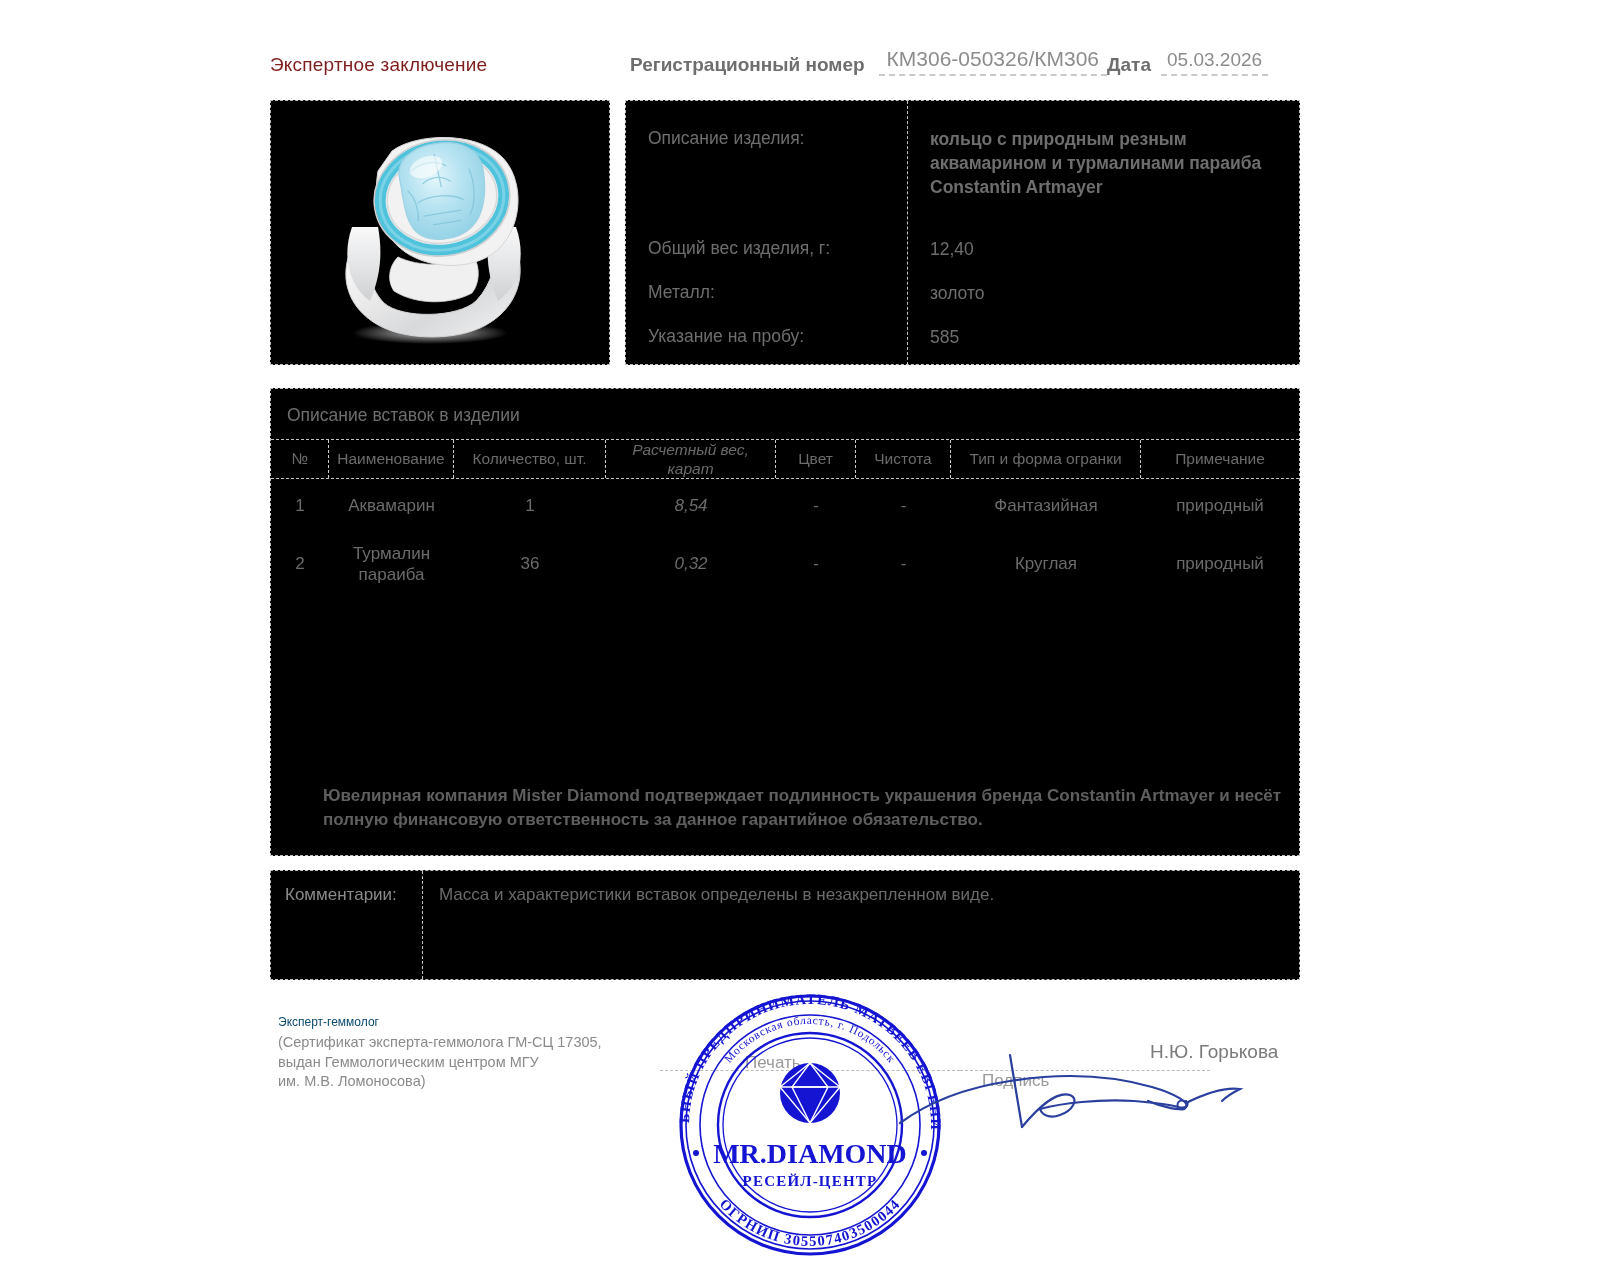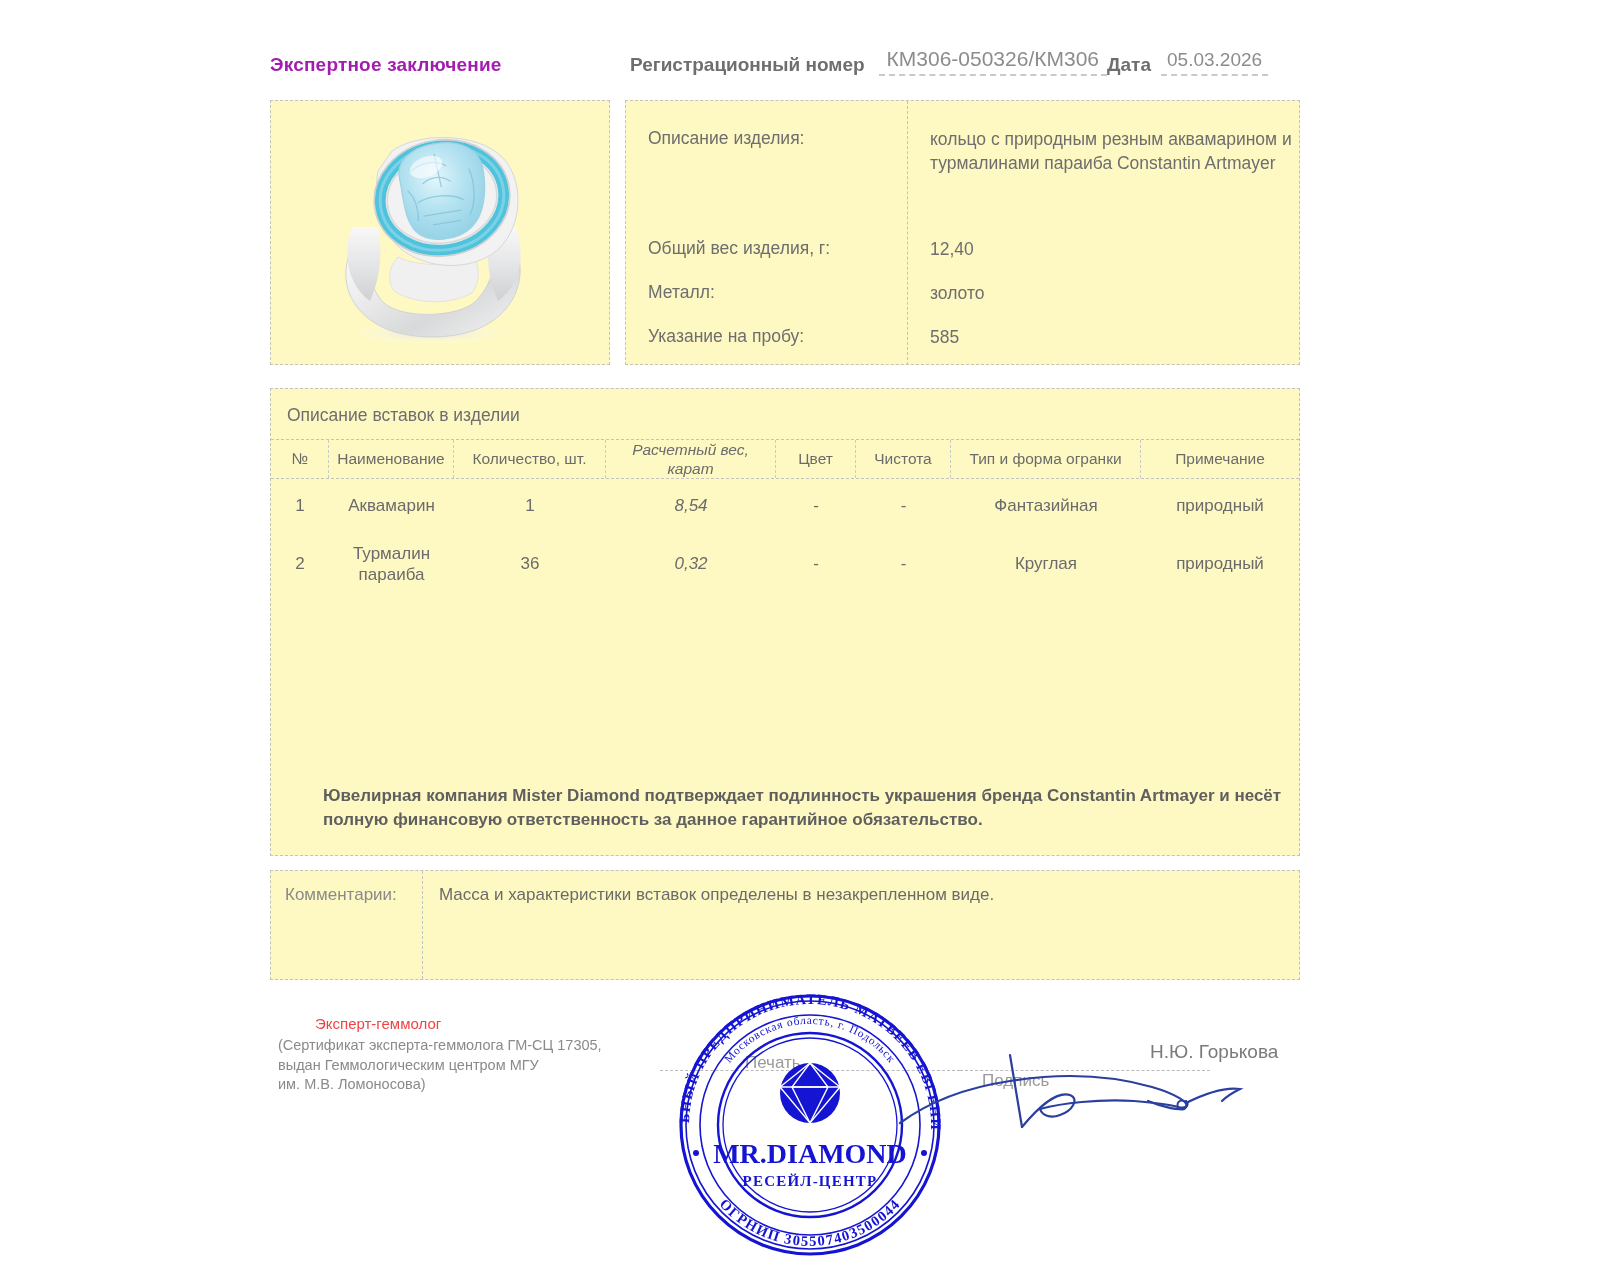--- a/index.html
+++ b/index.html
@@ -11,41 +11,41 @@
     overflow:hidden;
   }
   .page{position:relative;width:1600px;height:1280px;}
 
   
   .header{
     position:absolute;left:270px;top:40px;width:1030px;height:36px;
     display:flex;align-items:flex-end;
   }
   .h-title{
-    font-size:19px;font-weight:bold;color:#a21caf;letter-spacing:.2px;
+    font-size:19px;font-weight:normal;color:#7f1d1d;letter-spacing:.2px;
     width:360px;
   }
   .h-reglabel{
     font-size:19px;font-weight:bold;color:#6e6e6e;margin-right:14px;white-space:nowrap;margin-top:8px;
   }
   .h-regval{
     font-size:21px;color:#8c8c8c;border-bottom:2px dashed #c9c9c9;
     padding:0 8px 3px 8px;min-width:200px;text-align:center;white-space:nowrap;
   }
   .h-datelabel{
     font-size:19px;font-weight:bold;color:#6e6e6e;margin-right:10px;white-space:nowrap;
   }
   .h-dateval{
     font-size:19px;color:#8c8c8c;border-bottom:2px dashed #c9c9c9;
     padding:0 6px 3px 6px;white-space:nowrap;
   }
 
   
   .panel{
-    position:absolute;border:1px dashed #c2c2c2;box-sizing:border-box;background:#fef9c3;
+    position:absolute;border:1px dashed #c2c2c2;box-sizing:border-box;background:#000000;
   }
   .photo-panel{left:270px;top:100px;width:340px;height:265px;}
   .photo-wrap{
     position:absolute;inset:0;display:flex;align-items:center;justify-content:center;
   }
   .desc-panel{left:625px;top:100px;width:675px;height:265px;}
 
   .desc-grid{
     position:absolute;inset:0;
     display:grid;
@@ -54,21 +54,21 @@
   .desc-left{
     border-right:1px dashed #c2c2c2;box-sizing:border-box;padding:26px 0 0 22px;
   }
   .desc-right{padding:26px 0 0 22px;}
   .dl-row{font-size:17.5px;color:#6e6e6e;line-height:1.35;}
   .dl-row.r1{height:110px;}
   .dl-row.r2{height:44px;}
   .dl-row.r3{height:44px;}
   .dl-row.r4{height:40px;}
   .dr-row{font-size:17.5px;color:#6e6e6e;line-height:1.38;}
-  .dr-row.r1{height:110px;}
+  .dr-row.r1{height:110px;font-weight:bold;}
   .dr-row.r2{height:44px;}
   .dr-row.r3{height:44px;}
   .dr-row.r4{height:40px;}
 
   
   .inserts-panel{
     left:270px;top:388px;width:1030px;height:468px;
   }
   .inserts-title{
     position:absolute;left:16px;top:16px;font-size:17.5px;color:#6e6e6e;
@@ -106,21 +106,21 @@
   .comments-panel{left:270px;top:870px;width:1030px;height:110px;}
   .cm-grid{position:absolute;inset:0;display:flex;}
   .cm-label{
     width:152px;box-sizing:border-box;border-right:1px dashed #c2c2c2;
     padding:14px 0 0 14px;font-size:17px;color:#8a8a8a;
   }
   .cm-value{flex:1;padding:14px 0 0 16px;font-size:17px;color:#6b6b6b;}
 
   
   .expert-block{position:absolute;left:278px;top:1015px;width:400px;}
-  .expert-title{font-size:15px;color:#ef4444;margin-bottom:4px;margin-left:37px;}
+  .expert-title{font-size:12px;color:#0c4a6e;margin-bottom:4px;}
   .expert-sub{font-size:14.5px;color:#8a8a8a;line-height:1.35;}
 
   .stamp-zone{position:absolute;left:640px;top:1005px;width:340px;height:240px;}
   .stamp-line{
     position:absolute;left:20px;top:65px;width:300px;border-top:1px dashed #b9b9b9;
   }
   .stamp-caption{
     position:absolute;left:105px;top:48px;font-size:17px;color:#9a9a9a;
   }
   .stamp-svg{position:absolute;left:20px;top:-30px;}

